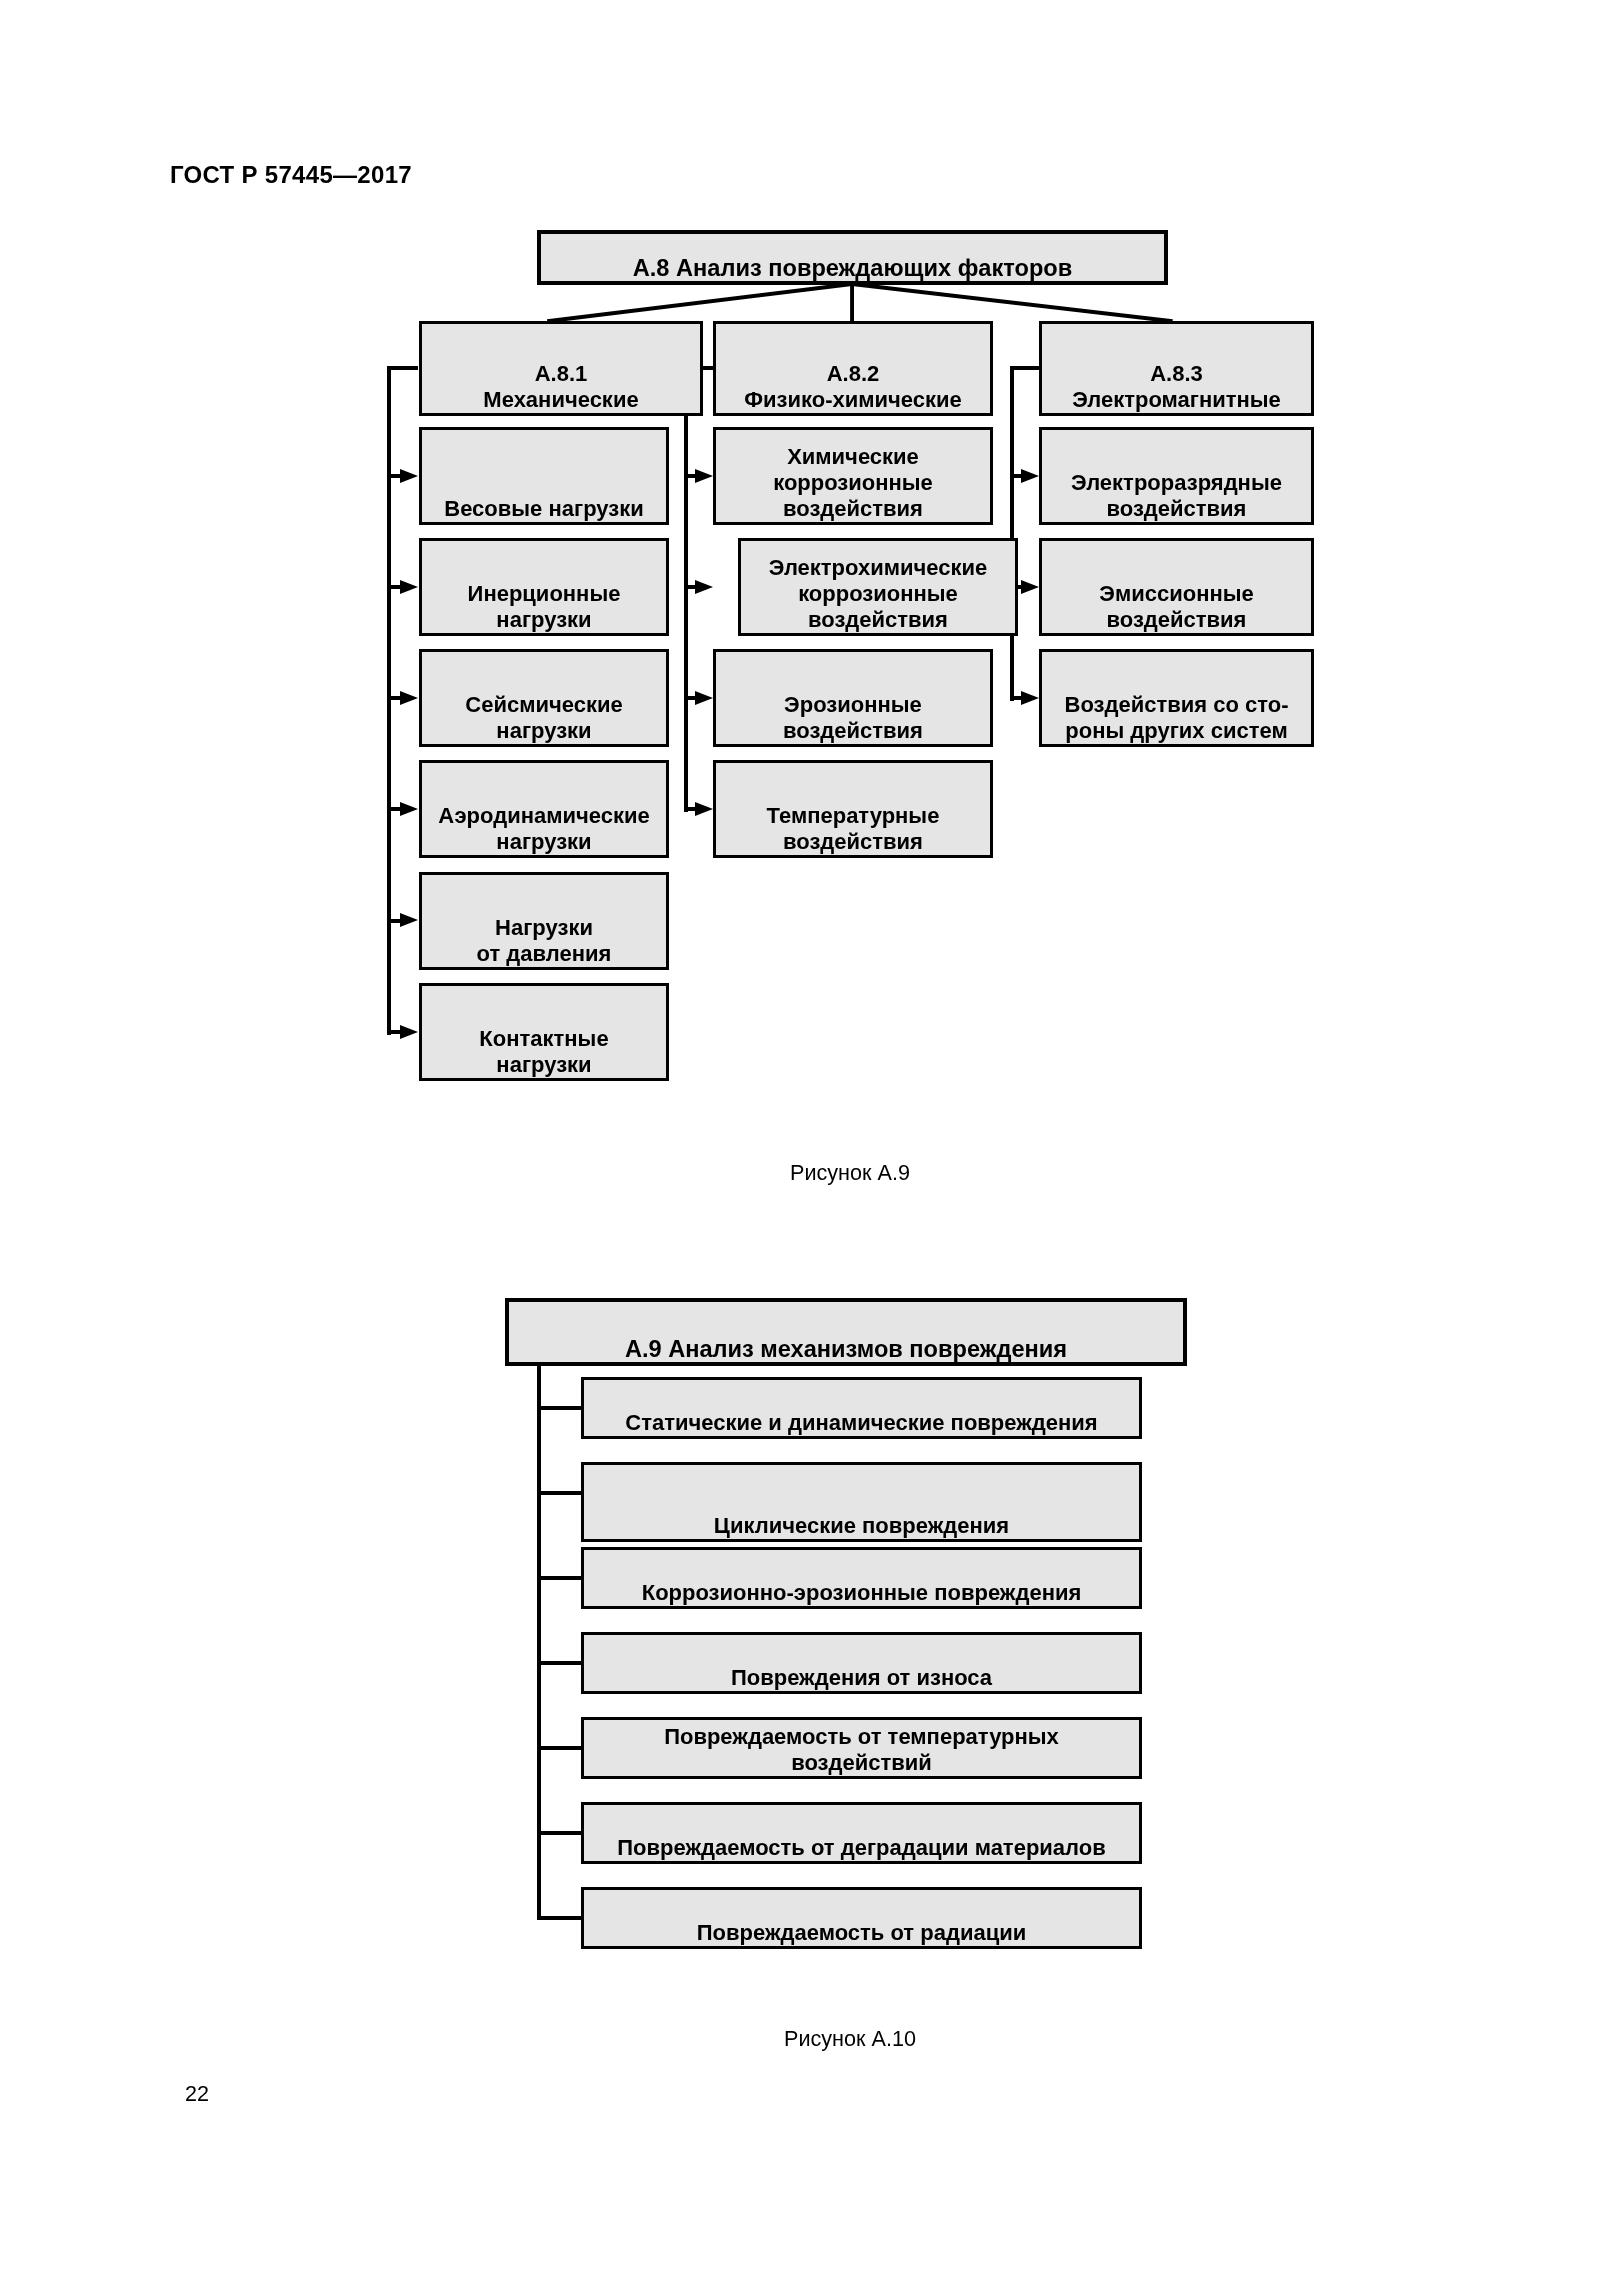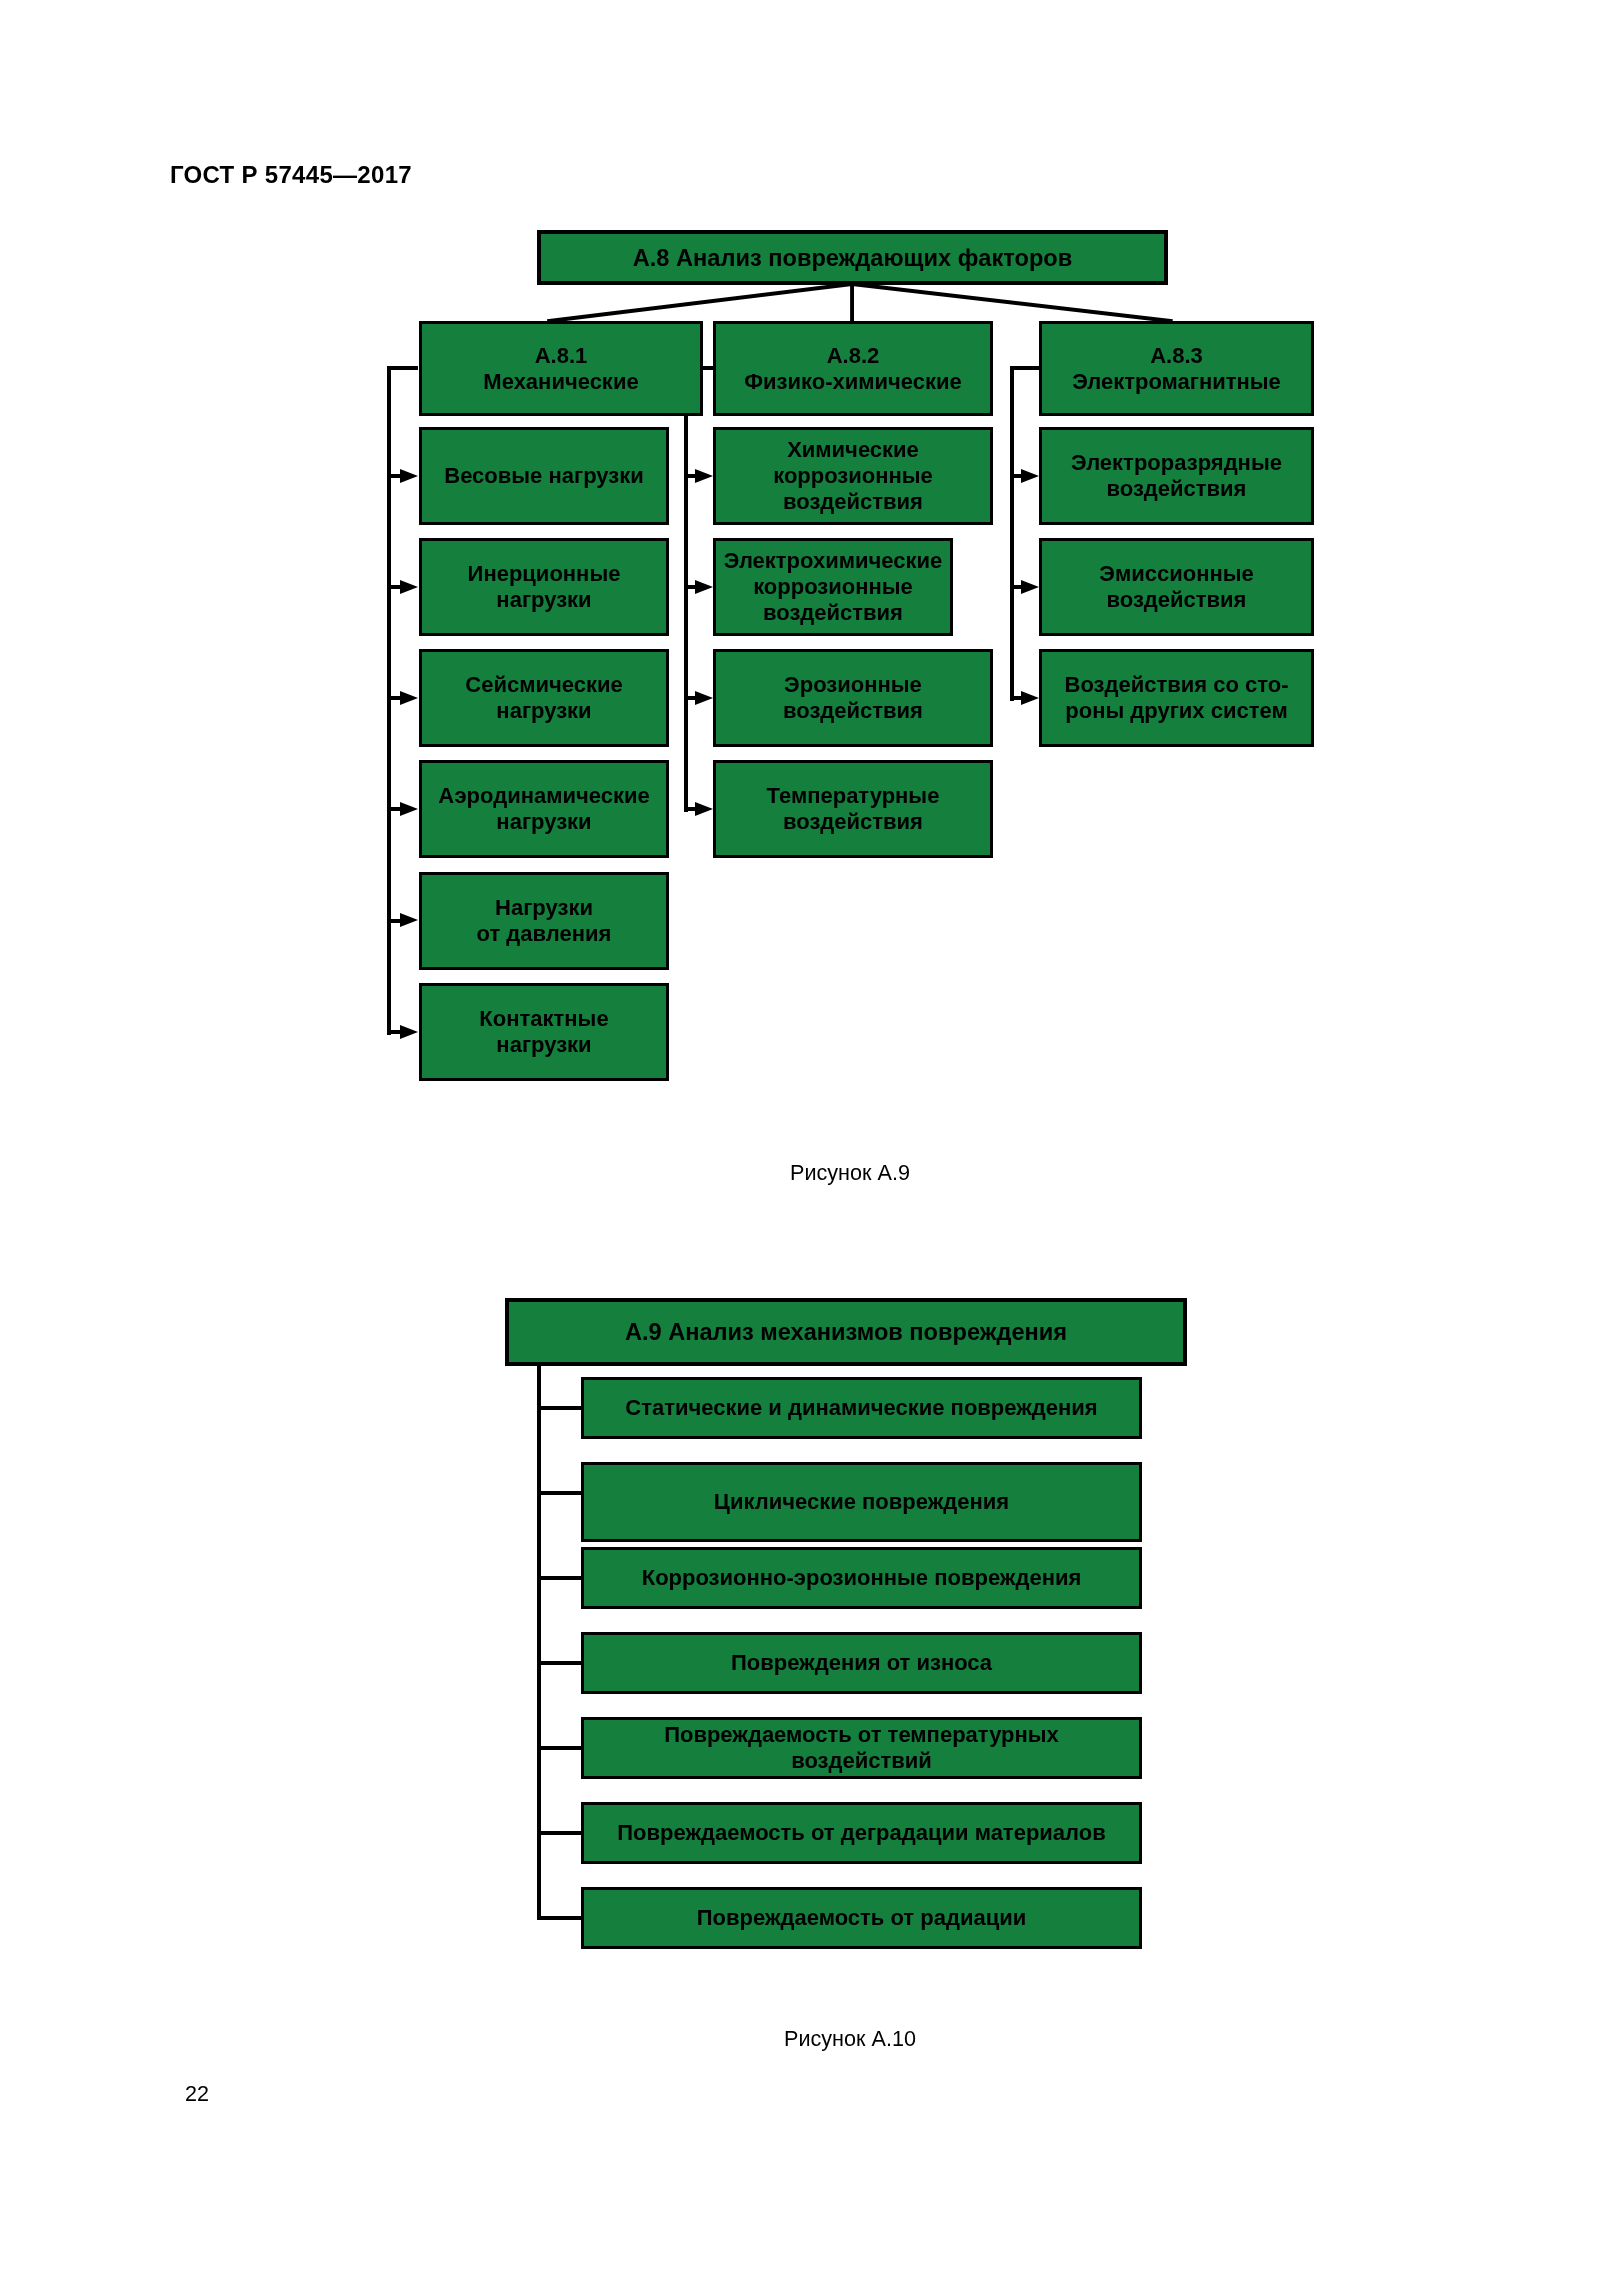--- a/index.html
+++ b/index.html
@@ -21,23 +21,23 @@
   }
   .page-number {
     position: absolute;
     font-size: 21.6px;
     font-weight: normal;
   }
   .box {
     position: absolute;
     box-sizing: border-box;
     border: 3.9px solid #000000;
-    background: #15803d;
+    background: #e5e5e5;
     display: flex;
-    align-items: center;
+    align-items: flex-end;
     justify-content: center;
     text-align: center;
   }
   .box.root { border-width: 4.6px; }
   .box span {
     display: block;
     white-space: pre-line;
     font-size: 22px;
     font-weight: bold;
     line-height: 26px;
@@ -168,21 +168,21 @@
   <div class="box" style="left:419px;top:983px;width:250px;height:98px;">
     <span>Контактные
 нагрузки</span>
   </div>
 
   <div class="box" style="left:713px;top:427px;width:280px;height:98px;">
     <span>Химические
 коррозионные
 воздействия</span>
   </div>
-  <div class="box" style="left:713px;top:538px;width:240px;height:98px;">
+  <div class="box" style="left:738px;top:538px;width:280px;height:98px;">
     <span>Электрохимические
 коррозионные
 воздействия</span>
   </div>
   <div class="box" style="left:713px;top:649px;width:280px;height:98px;">
     <span>Эрозионные
 воздействия</span>
   </div>
   <div class="box" style="left:713px;top:760px;width:280px;height:98px;">
     <span>Температурные

